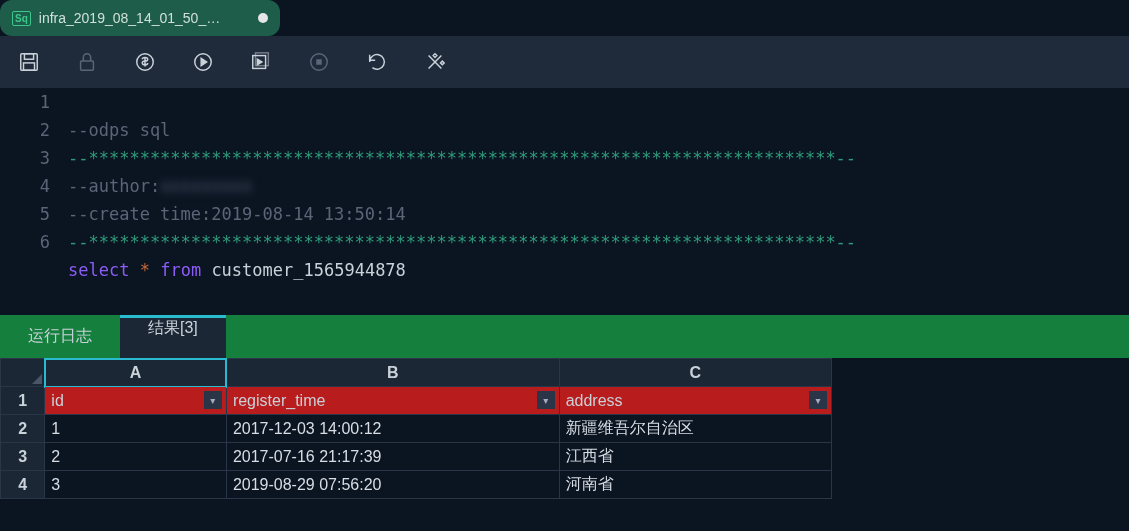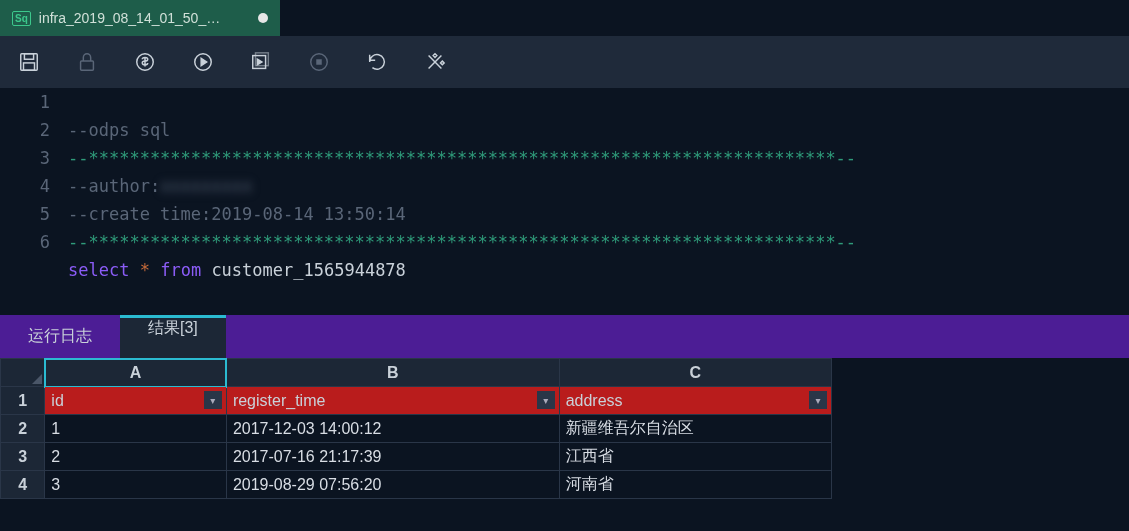--- a/index.html
+++ b/index.html
@@ -1,37 +1,37 @@
 <!DOCTYPE html>
 <html><head>
 <meta charset="utf-8">
 <style>
   * { box-sizing: border-box; margin: 0; padding: 0; }
   html, body { width: 1129px; height: 531px; overflow: hidden; background: #0b1421; font-family: "Helvetica Neue", Arial, sans-serif; color: #c9d1d9; }
   
   .tab-bar { height: 36px; background: #0b1421; display: flex; align-items: stretch; }
-  .tab { background: #1e5d4a; display: flex; align-items: center; padding: 0 12px; font-size: 14px; color: #d0e0d8; gap: 8px; min-width: 280px; }
+  .tab { background: #1e5d4a; display: flex; align-items: center; padding: 0 12px; font-size: 14px; color: #d0e0d8; gap: 8px; min-width: 280px; border-radius: 12px; }
   .tab .sq-icon { border: 1.5px solid #3cc88c; color: #3cc88c; font-size: 10px; padding: 1px 2px; border-radius: 2px; font-weight: bold; }
   .tab .dot { width: 10px; height: 10px; border-radius: 50%; background: #e6e6e6; margin-left: auto; }
 
   .toolbar { height: 52px; background: #1f2a3a; display: flex; align-items: center; padding: 0 18px; gap: 36px; }
   .toolbar .tb-btn { width: 22px; height: 22px; display: flex; align-items: center; justify-content: center; cursor: pointer; }
   .toolbar .tb-btn svg { stroke: #c9d1d9; fill: none; stroke-width: 1.6; }
   .toolbar .tb-btn.disabled svg { stroke: #5a6678; }
 
   .editor { background: #0b1421; font-family: "Menlo", "Consolas", monospace; font-size: 17px; line-height: 28px; display: flex; height: 226px; }
   .gutter { width: 68px; text-align: right; padding-right: 18px; color: #5a6678; user-select: none; }
   .code { flex: 1; white-space: pre; color: #c9d1d9; }
   .tok-comment { color: #5a6678; margin-top: 16px; }
   .tok-stars { color: #2f9b7a; }
   .tok-keyword { color: #8b5cf6; }
   .tok-star { color: #c76b3a; }
   .blur { filter: blur(3px); text-shadow: 0 0 6px #5a6678; color: transparent; }
 
-  .result-tabs { height: 44px; background: #4c1d95; display: flex; align-items: stretch; border-top: 1px solid #0b1421; }
+  .result-tabs { height: 44px; background: #15803d; display: flex; align-items: stretch; border-top: 1px solid #0b1421; }
   .rtab { padding: 0 28px; display: flex; align-items: center; font-size: 16px; color: #c9d1d9; gap: 22px; cursor: pointer; }
   .rtab.active { background: #1c2736; border-top: 3px solid #2bbbd1; flex-direction: column; }
 
   .grid { background: #0b1421; font-size: 16px; }
   .grid table { border-collapse: collapse; width: 832px; }
   .grid th, .grid td { border: 1px solid #2a3648; text-align: left; height: 28px; padding: 0 6px; font-weight: normal; }
   .grid .rowhead { background: #1c2736; text-align: center; color: #c9d1d9; font-weight: bold; width: 44px; }
   .grid .colhead { background: #1c2736; text-align: center; font-weight: bold; position: relative; }
   .grid .colhead.sel { outline: 2px solid #2bbbd1; outline-offset: -1px; }
   .grid .fieldhead { background: #b91c1c; position: relative; }

